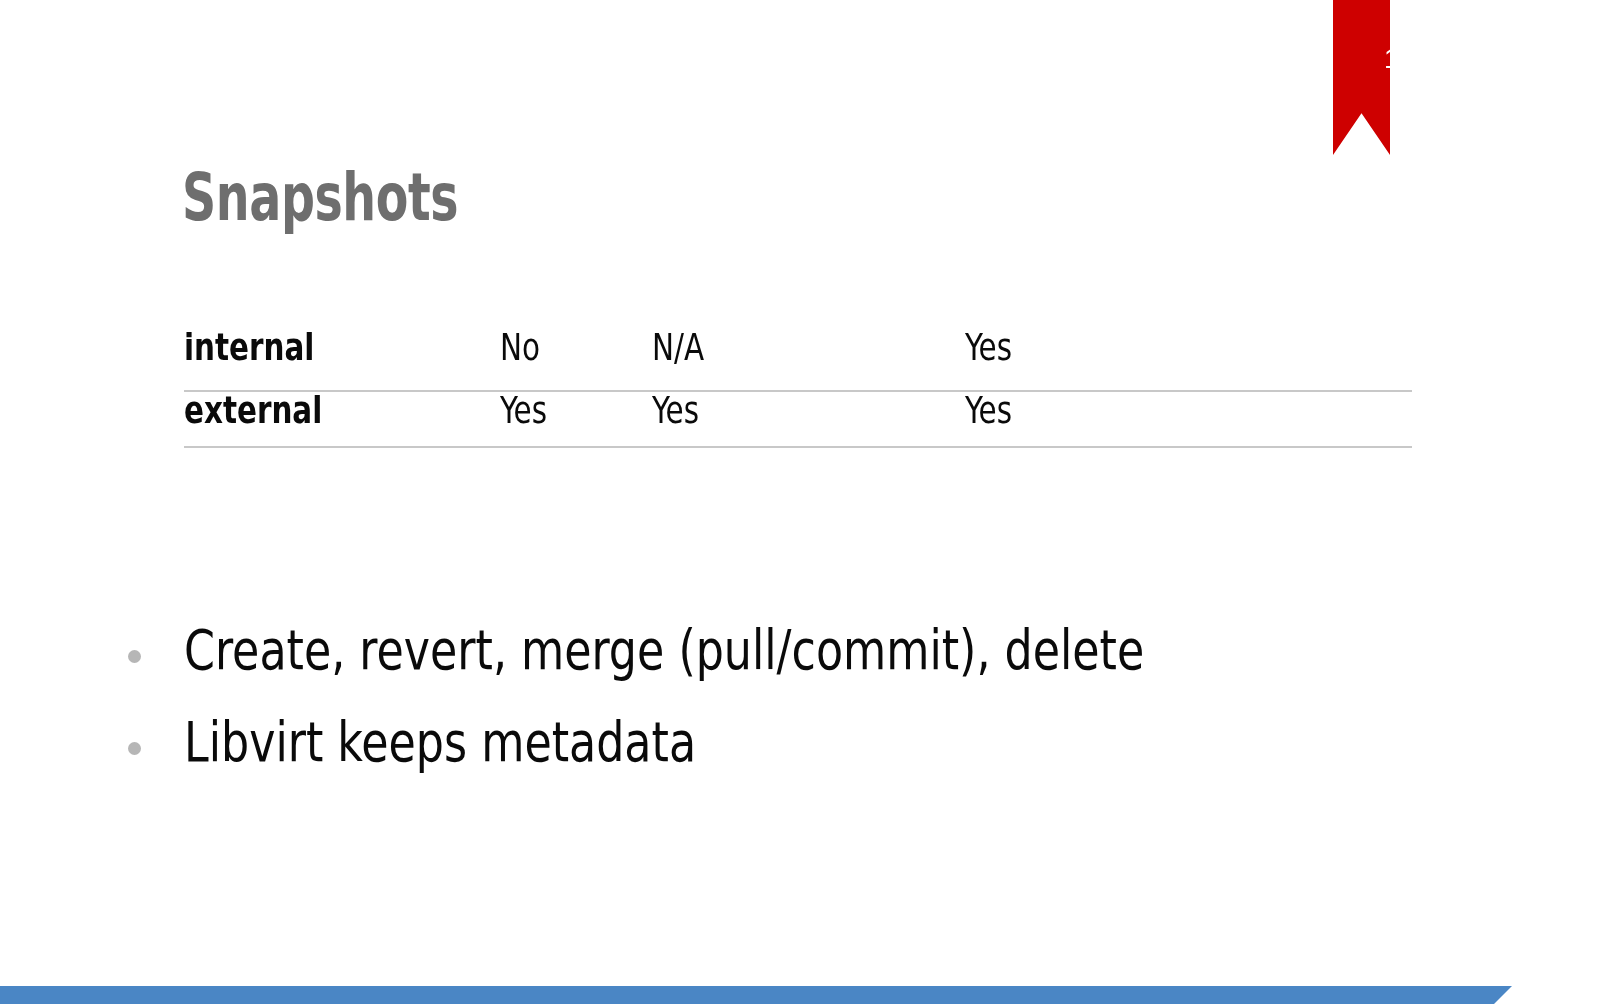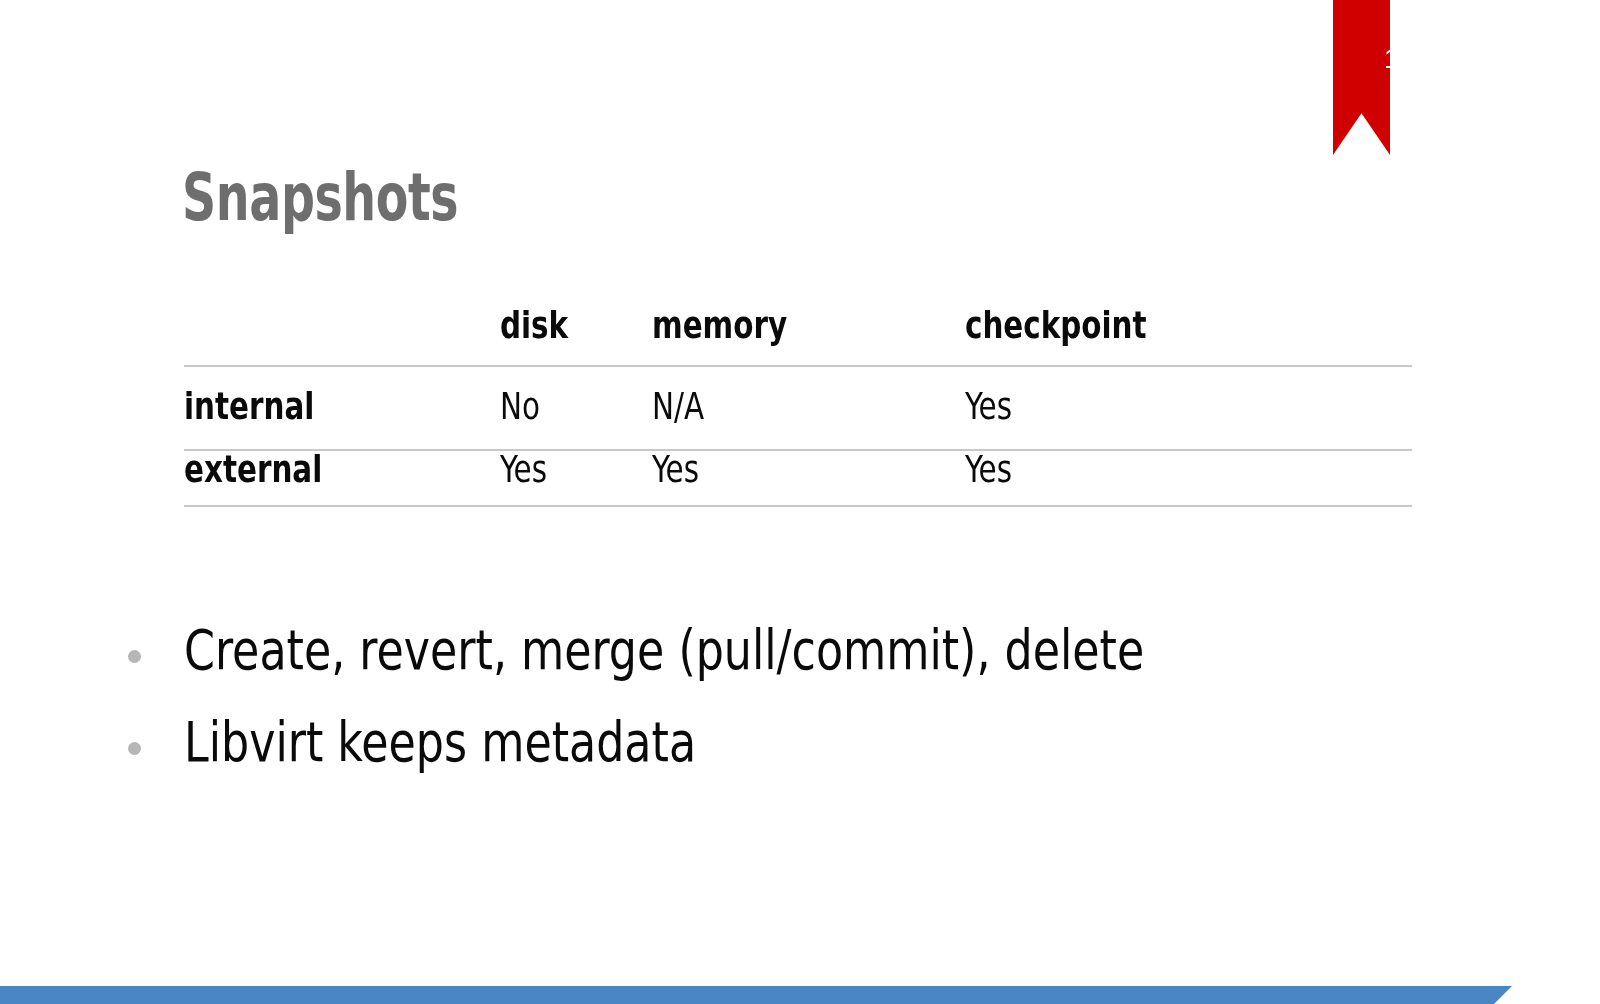--- a/index.html
+++ b/index.html
@@ -148,26 +148,20 @@
 <div id="slide">
 
   <div id="ribbon">
     <div id="ribbon-number">19</div>
   </div>
 
   <div id="title">Snapshots</div>
 
   <div id="table">
 
-    <div class="trow hdr">
-      <div class="cell bold c-disk">disk</div>
-      <div class="cell bold c-mem">memory</div>
-      <div class="cell bold c-chk">checkpoint</div>
-      <div class="rule" style="top:59px;"></div>
-    </div>
 
     <div class="trow">
       <div class="cell bold c-label" style="top:22px;">internal</div>
       <div class="cell c-disk" style="top:22px;">No</div>
       <div class="cell c-mem" style="top:22px;">N/A</div>
       <div class="cell c-chk" style="top:22px;">Yes</div>
       <div class="rule" style="top:84px;"></div>
     </div>
 
     <div class="trow">

